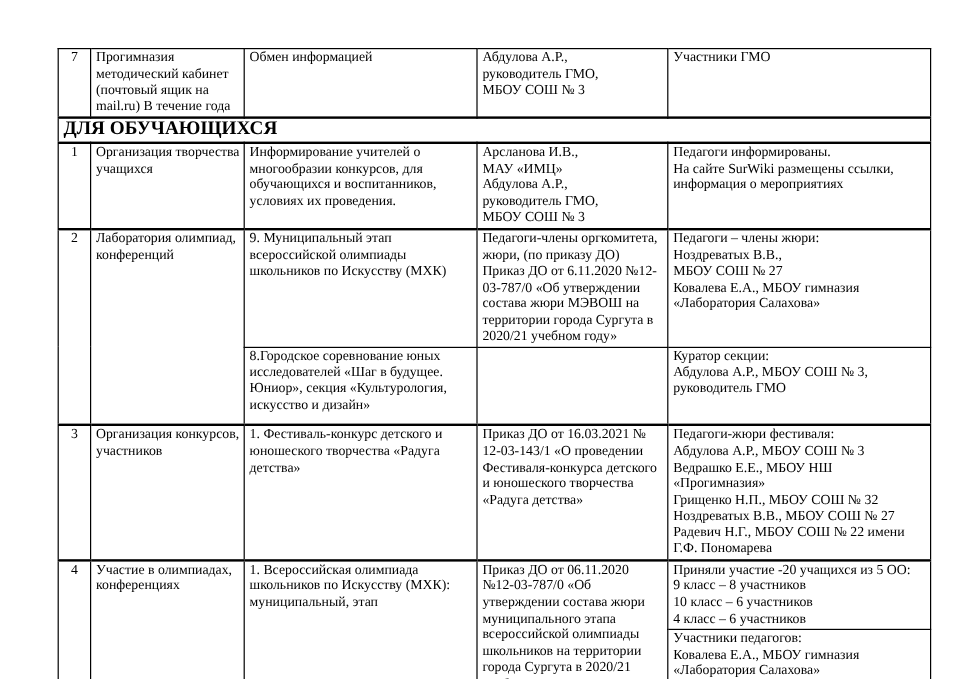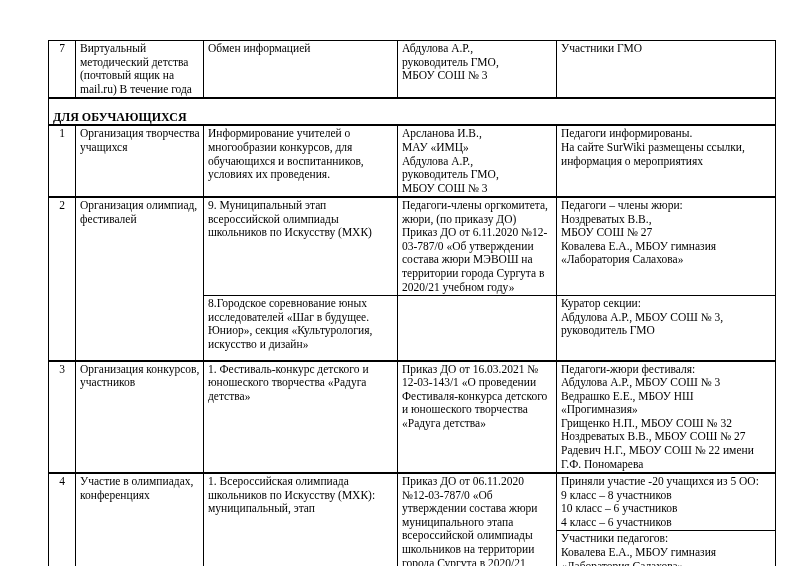--- a/index.html
+++ b/index.html
@@ -24,45 +24,45 @@
     padding: 1px 3px 1px 4px;
     font-size: 11.5px;
     line-height: 1.18;
     white-space: pre-line;
     overflow: hidden;
   }
   td.num { text-align: center; padding-left: 1px; padding-right: 1px; }
   td.centered { text-align: left; }
   tr.section-row td {
     font-weight: bold;
-    font-size: 12px;
+    font-size: 16px;
     border-top: 2px solid #000;
     border-bottom: 2px solid #000;
-    padding-top: 11px; padding-bottom: 0;
+    padding-top: 0; padding-bottom: 0;
     white-space: nowrap;
   }
   tr.major td { border-top: 2px solid #000; }
   td.thick-bottom { border-bottom: 2px solid #000; }
 </style>
 </head>
 <body>
 
 <table class="doc-table">
   <colgroup>
     <col style="width:27px">
     <col style="width:128px">
     <col style="width:194px">
     <col style="width:159px">
     <col style="width:219px">
   </colgroup>
   <tbody>
 
     <tr style="height:57px">
       <td class="num">7</td>
-      <td>Виртуальный методический детства (почтовый ящик на mail.ru) В течение года</td>
+      <td>Прогимназия методический кабинет (почтовый ящик на mail.ru) В течение года</td>
       <td>Обмен информацией</td>
       <td class="centered">Абдулова А.Р.,
 руководитель ГМО,
 МБОУ СОШ № 3</td>
       <td>Участники ГМО</td>
     </tr>
 
     <tr class="section-row" style="height:15px">
       <td colspan="5">ДЛЯ ОБУЧАЮЩИХСЯ</td>
     </tr>
@@ -75,21 +75,21 @@
 МАУ «ИМЦ»
 Абдулова А.Р.,
 руководитель ГМО,
 МБОУ СОШ № 3</td>
       <td>Педагоги информированы.
 На сайте SurWiki размещены ссылки, информация о мероприятиях</td>
     </tr>
 
     <tr class="major" style="height:93px">
       <td class="num" rowspan="2">2</td>
-      <td rowspan="2">Организация олимпиад, фестивалей</td>
+      <td rowspan="2">Лаборатория олимпиад, конференций</td>
       <td>9.  Муниципальный этап всероссийской олимпиады школьников по Искусству (МХК)</td>
       <td class="centered">Педагоги-члены оргкомитета, жюри, (по приказу ДО)
 Приказ ДО от 6.11.2020 №12-03-787/0 «Об утверждении состава жюри МЭВОШ на территории  города Сургута в 2020/21 учебном году»</td>
       <td>Педагоги – члены жюри:
 Ноздреватых В.В.,
 МБОУ СОШ № 27
 Ковалева Е.А., МБОУ гимназия «Лаборатория Салахова»</td>
     </tr>
 
     <tr style="height:65px">

